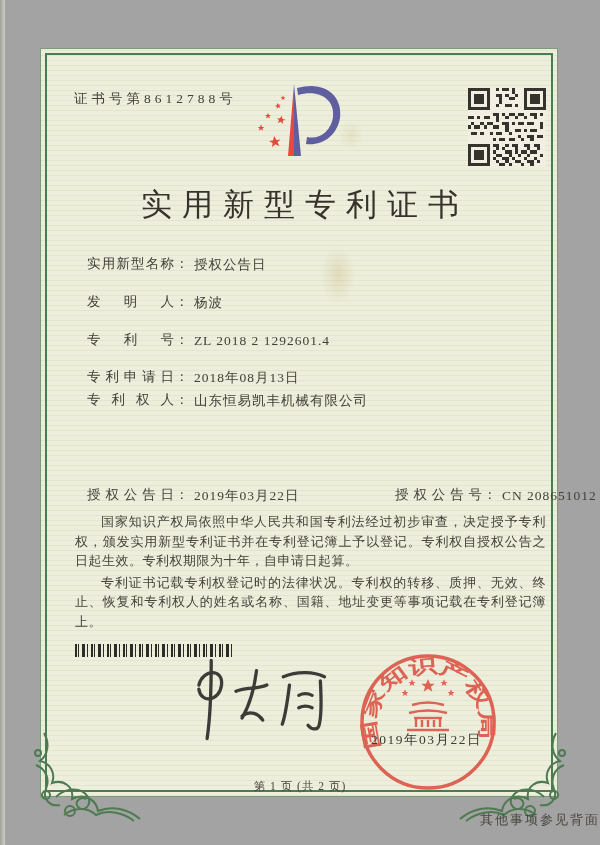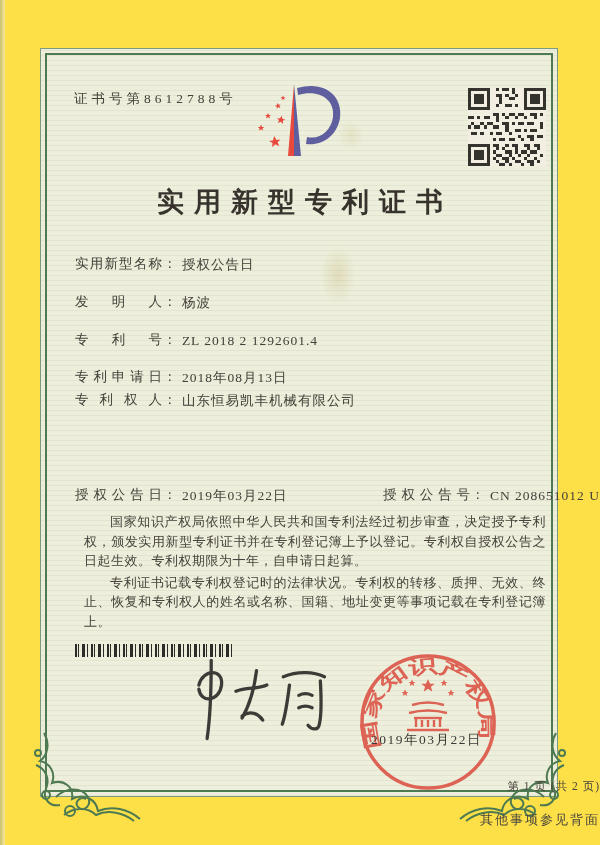--- a/index.html
+++ b/index.html
@@ -1,55 +1,55 @@
 <!DOCTYPE html>
 <html><head>
 <meta charset="utf-8">
 <style>
   html,body{margin:0;padding:0;background:#e8e4d6;}
   .page{
     position:relative;width:600px;height:845px;margin:0 auto;
-    background:#fde047;overflow:hidden;
+    background:#a3a3a3;overflow:hidden;
     font-family:"Liberation Serif","DejaVu Serif",serif;
     color:#413c35;
   }
   .scan-edge{position:absolute;left:0;top:0;width:5px;height:100%;
     background:linear-gradient(90deg,#9aa88f 0%,#cfd2bd 60%,#f7f2e1 100%);opacity:.55;}
   .frame{
     position:absolute;left:40px;top:48px;width:518px;height:749px;
     border:1px solid #7c9a7d;
     background:
       repeating-linear-gradient(0deg, rgba(150,168,118,.13) 0 1px, rgba(0,0,0,0) 1px 5px),
       #edefdc;
     box-sizing:border-box;
   }
   .frame-inner{position:absolute;left:4px;top:4px;right:4px;bottom:4px;
     border:2px solid #4e7a52;}
   .cert-no{position:absolute;left:74px;top:90px;font-size:13.5px;letter-spacing:4px;color:#45413a;}
   .logo{position:absolute;left:248px;top:76px;}
   .qr{position:absolute;left:468px;top:88px;width:78px;height:78px;}
   .title{position:absolute;left:0;top:184px;width:100%;text-align:center;
-    font-size:27px;font-weight:700;letter-spacing:10px;padding-left:10px;
+    font-size:31px;font-weight:400;letter-spacing:10px;padding-left:10px;
     box-sizing:border-box;color:#37332c;}
   .frow{position:absolute;left:75px;font-size:13.5px;letter-spacing:1px;color:#45403a;white-space:nowrap;}
-  .flabel{display:inline-block;width:88px;text-align:justify;text-align-last:justify;vertical-align:top;}
+  .flabel{display:inline-block;width:88px;text-align:justify;text-align-last:justify;vertical-align:top;margin-left:12px;}
   .colon{vertical-align:top;}
   .fvalue{display:inline-block;max-width:368px;vertical-align:top;white-space:normal;line-height:19px;}
   .grant2{position:absolute;left:308px;top:0;}
   .body-text{position:absolute;left:68px;top:512px;width:478px;font-size:13px;
     line-height:19.5px;color:#47423b;text-align:justify;letter-spacing:.5px;}
-  .body-text p{margin:0 0 2px 16px;text-indent:2em;}
+  .body-text p{margin:0 0 2px 7px;text-indent:2em;}
   .barcode{position:absolute;left:75px;top:644px;width:160px;height:13px;
     background:repeating-linear-gradient(90deg,#2d2c28 0 2px,rgba(0,0,0,0) 2px 3px,#2d2c28 3px 4px,rgba(0,0,0,0) 4px 7px,#2d2c28 7px 10px,rgba(0,0,0,0) 10px 12px,#2d2c28 12px 13px,rgba(0,0,0,0) 13px 16px);}
   .officer{position:absolute;left:80px;top:688px;font-size:14.5px;letter-spacing:3px;color:#3d3a34;}
   .officer div{margin-bottom:9px;}
   .signature{position:absolute;left:168px;top:656px;}
   .seal{position:absolute;left:352px;top:646px;width:152px;height:152px;opacity:.9;}
   .seal-date{position:absolute;left:371px;top:731px;font-size:13.5px;letter-spacing:1.5px;color:#3d3a35;}
-  .page-num{position:absolute;left:0;top:779px;width:100%;text-align:right;font-size:11.5px;letter-spacing:1px;color:#4a453d;}
+  .page-num{position:absolute;left:0;top:779px;width:100%;text-align:center;font-size:11.5px;letter-spacing:1px;color:#4a453d;}
   .back-note{position:absolute;left:0;top:811px;width:100%;text-align:right;font-size:13px;letter-spacing:2px;color:#4a463e;}
   .corner{position:absolute;width:112px;height:96px;}
   .corner.left{left:30px;top:731px;}
   .corner.right{left:458px;top:731px;transform:scaleX(-1);}
   .stain{position:absolute;border-radius:50%;pointer-events:none;}
   .stain.a{left:320px;top:245px;width:36px;height:60px;background:radial-gradient(ellipse at center,rgba(170,130,40,.18),rgba(0,0,0,0) 70%);}
   .stain.b{left:338px;top:120px;width:26px;height:30px;background:radial-gradient(ellipse at center,rgba(170,130,40,.12),rgba(0,0,0,0) 70%);}
 </style>
 </head>
 <body>

